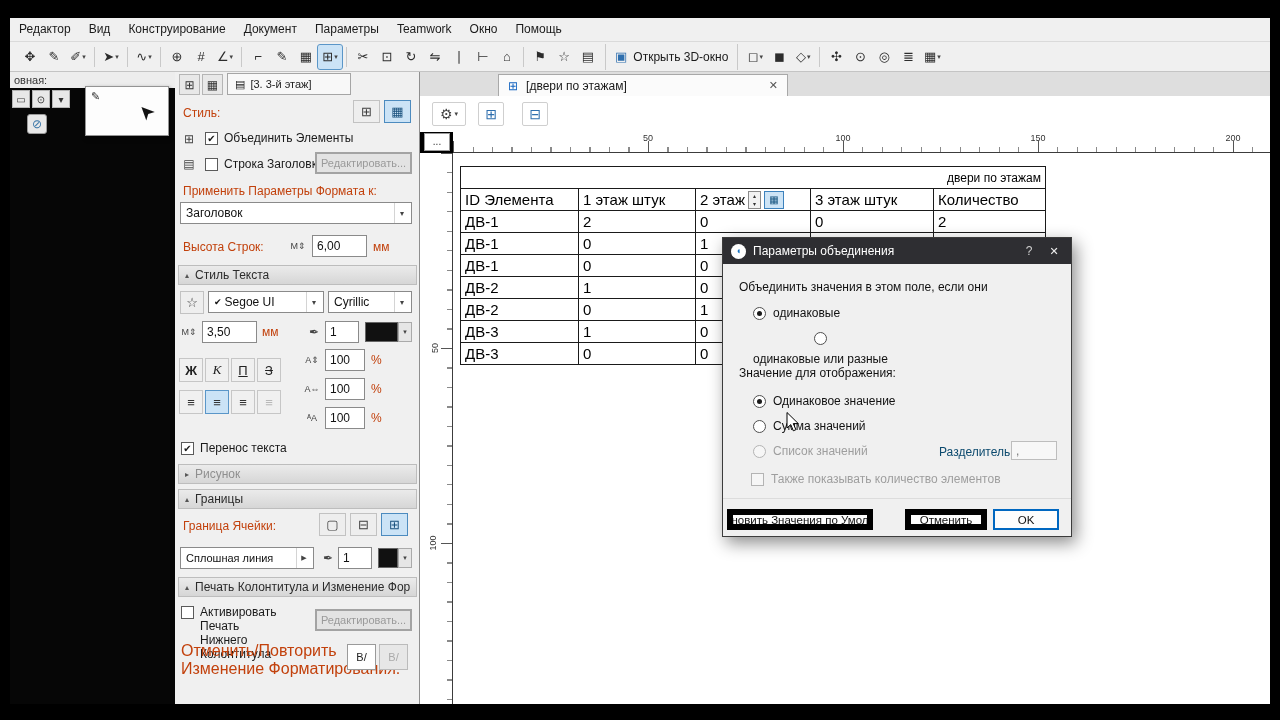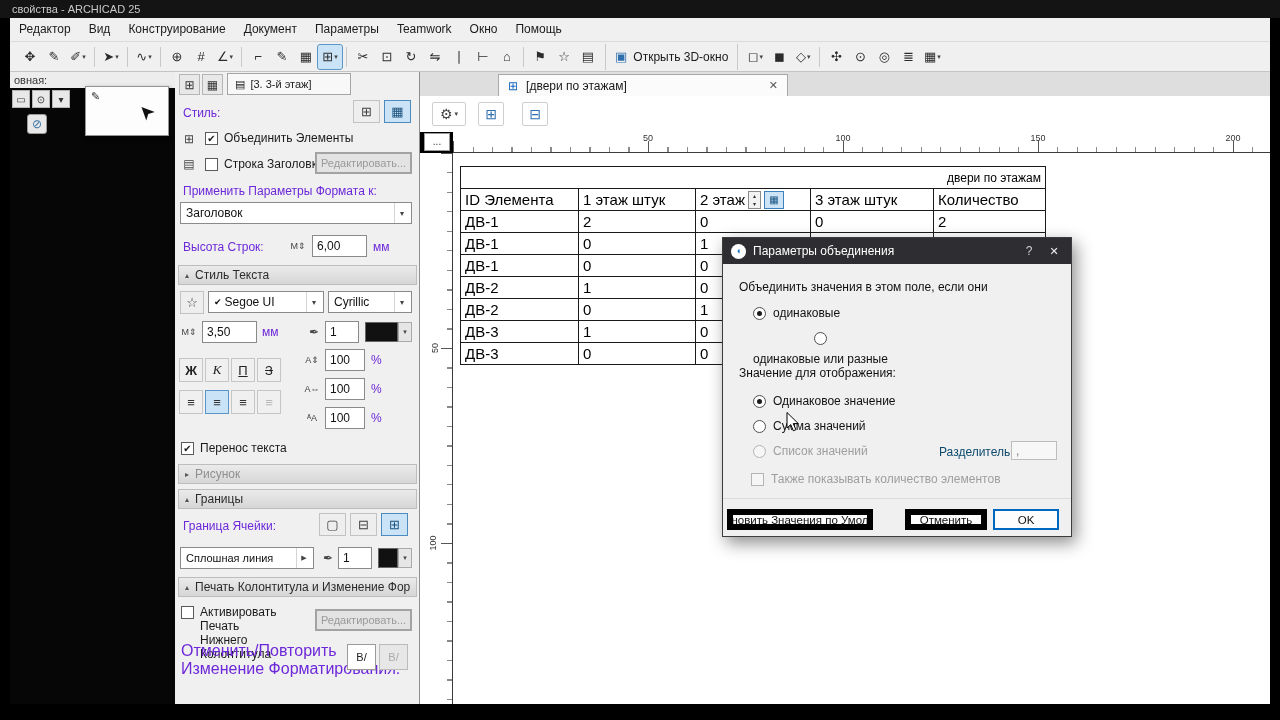--- a/index.html
+++ b/index.html
@@ -38,21 +38,21 @@
   .float-pencil { position:absolute; left:5px; top:3px; font-size:11px; color:#333; }
   .float-arrow  { position:absolute; right:14px; top:14px; font-size:19px; color:#111; transform:rotate(-135deg); }
   .dock-round { position:absolute; left:17px; top:42px; width:20px; height:20px; background:#e8e8e8;
                 border:1px solid #9a9a9a; border-radius:3px; color:#3a76a8; font-size:12px;
                 display:flex; align-items:center; justify-content:center; }
 
   
   .panel { position:absolute; left:175px; top:72px; width:245px; height:633px; background:#f0f0f0;
            border-right:1px solid #8f8f8f; overflow:hidden; font-size:12px; }
   .abs { position:absolute; }
-  .lbl { position:absolute; font-size:12px; color:#6d28d9; white-space:nowrap; }
+  .lbl { position:absolute; font-size:12px; color:#c2410c; white-space:nowrap; }
   .lbl.small { font-size:16px; }
   .field { position:absolute; height:22px; background:#fff; border:1px solid #8a8a8a; font-size:12px;
            padding:0 4px; font-family:inherit; color:#111; }
   .dropdown { position:absolute; height:22px; background:#fff; border:1px solid #8a8a8a;
               display:flex; align-items:center; padding:0 2px 0 5px; font-size:12px; color:#111; }
   .dropdown .dd-btn { margin-left:auto; width:15px; align-self:stretch; display:flex; align-items:center;
                       justify-content:center; font-size:8px; color:#444; border-left:1px solid #d4d4d4; }
   .chk { position:absolute; display:flex; gap:6px; align-items:flex-start; font-size:12px; color:#1a1a1a; }
   .chk .box { width:13px; height:13px; background:#fff; border:1px solid #5a5a5a; flex:none;
               font-size:10px; line-height:11px; text-align:center; color:#1b1b1b; margin-top:1px; }
@@ -166,23 +166,20 @@
 
   
   .strip { position:absolute; background:#000; z-index:70; }
   .cursor { position:absolute; left:786px; top:412px; z-index:80; }
 </style>
 </head>
 <body>
 
 <div id="screen">
 
-  <div class="titlebar">
-    <span>свойства - ARCHICAD 25</span>
-  </div>
 
   <div class="menubar">
     <span class="menu-item">Редактор</span>
       <span class="menu-item">Вид</span>
       <span class="menu-item">Конструирование</span>
       <span class="menu-item">Документ</span>
       <span class="menu-item">Параметры</span>
       <span class="menu-item">Teamwork</span>
       <span class="menu-item">Окно</span>
       <span class="menu-item">Помощь</span>

